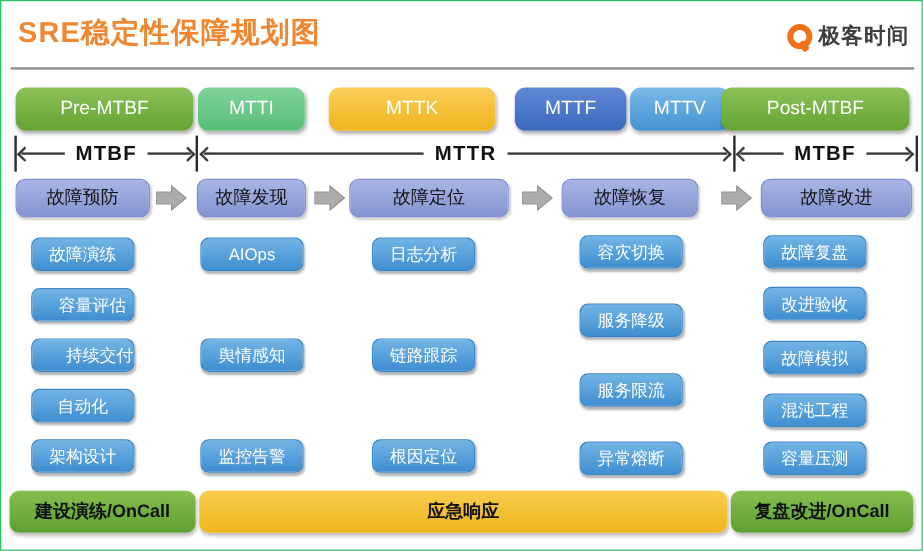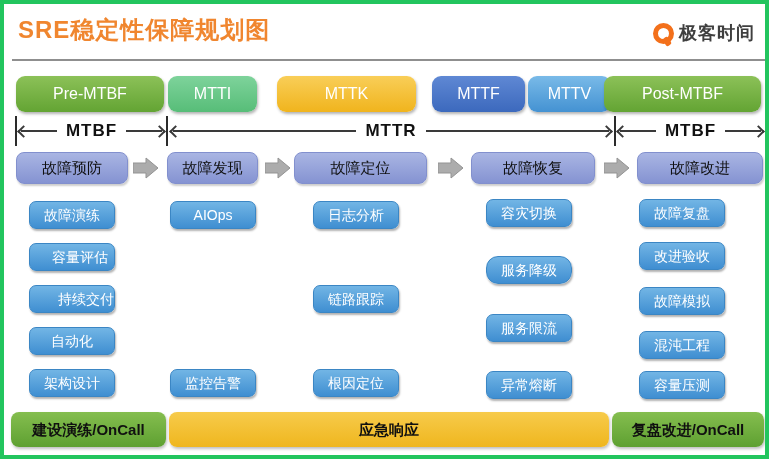--- a/index.html
+++ b/index.html
@@ -1,19 +1,19 @@
 <!DOCTYPE html>
 <html><head>
 <meta charset="utf-8">
 <style>
   * { margin:0; padding:0; box-sizing:border-box; }
   body { background:#e9e9e9; font-family:"Liberation Sans","DejaVu Sans",sans-serif; }
   .canvas {
     position:relative; width:769px; height:459px; margin:0 auto;
-    background:#ffffff; border:4px solid #22c55e; overflow:hidden;
+    background:#ffffff; border:1px solid #22c55e; overflow:hidden;
   }
   
   .title {
     position:absolute; left:14px; top:10px;
     font-size:24px; font-weight:600; color:#F0862F; letter-spacing:1px;
   }
   .brand { position:absolute; right:10px; top:17px; display:flex; align-items:center; gap:5px; }
   .brand-ring {
     width:21px; height:21px; border:5px solid #F3701B; border-radius:50%;
     position:relative; background:#fff;
@@ -119,21 +119,21 @@
     <div class="chev chev-left"></div>
       <div class="shaft"></div>
     <div class="span-lbl">MTBF</div>
     <div class="shaft"></div>
       <div class="chev chev-right"></div>
   </div>
 
   <div class="step" style="left:12px;  width:112px;">故障预防</div>
   <div class="step" style="left:163px; width:91px;">故障发现</div>
   <div class="step" style="left:290px; width:133px;">故障定位</div>
-  <div class="step" style="left:467px; width:124px;">故障恢复</div>
+  <div class="step" style="left:467px; width:114px;">故障恢复</div>
   <div class="step" style="left:633px; width:126px;">故障改进</div>
 
   <svg class="flow-arrow" style="left:129px;" viewBox="0 0 26 22">
       <polygon points="0,6 13,6 13,1 25,11 13,21 13,16 0,16" fill="#ACACAC" stroke="#939393" stroke-width="1"></polygon>
     </svg>
   <svg class="flow-arrow" style="left:261px;" viewBox="0 0 26 22">
       <polygon points="0,6 13,6 13,1 25,11 13,21 13,16 0,16" fill="#ACACAC" stroke="#939393" stroke-width="1"></polygon>
     </svg>
   <svg class="flow-arrow" style="left:434px;" viewBox="0 0 26 22">
       <polygon points="0,6 13,6 13,1 25,11 13,21 13,16 0,16" fill="#ACACAC" stroke="#939393" stroke-width="1"></polygon>
@@ -142,28 +142,29 @@
       <polygon points="0,6 13,6 13,1 25,11 13,21 13,16 0,16" fill="#ACACAC" stroke="#939393" stroke-width="1"></polygon>
     </svg>
 
   <div class="btn" style="left:25px; top:197px;">故障演练</div>
   <div class="btn" style="left:25px; top:239px;padding-left:16px;">容量评估</div>
   <div class="btn" style="left:25px; top:281px;text-align:right;">持续交付</div>
   <div class="btn" style="left:25px; top:323px;">自动化</div>
   <div class="btn" style="left:25px; top:365px;">架构设计</div>
 
   <div class="btn" style="left:166px; top:197px;">AIOps</div>
+  <div class="btn" style="left:166px; top:281px;">舆情感知</div>
   <div class="btn" style="left:166px; top:365px;">监控告警</div>
 
   <div class="btn" style="left:309px; top:197px;">日志分析</div>
   <div class="btn" style="left:309px; top:281px;">链路跟踪</div>
   <div class="btn" style="left:309px; top:365px;">根因定位</div>
 
   <div class="btn" style="left:482px; top:195px;">容灾切换</div>
-  <div class="btn" style="left:482px; top:252px;border-radius:12px;">服务降级</div>
+  <div class="btn" style="left:482px; top:252px;">服务降级</div>
   <div class="btn" style="left:482px; top:310px;">服务限流</div>
   <div class="btn" style="left:482px; top:367px;">异常熔断</div>
 
   <div class="btn" style="left:635px; top:195px;">故障复盘</div>
   <div class="btn" style="left:635px; top:238px;">改进验收</div>
   <div class="btn" style="left:635px; top:283px;">故障模拟</div>
   <div class="btn" style="left:635px; top:327px;">混沌工程</div>
   <div class="btn" style="left:635px; top:367px;">容量压测</div>
 
   <div class="band band-green" style="left:7px;   width:155px;">建设演练/OnCall</div>

